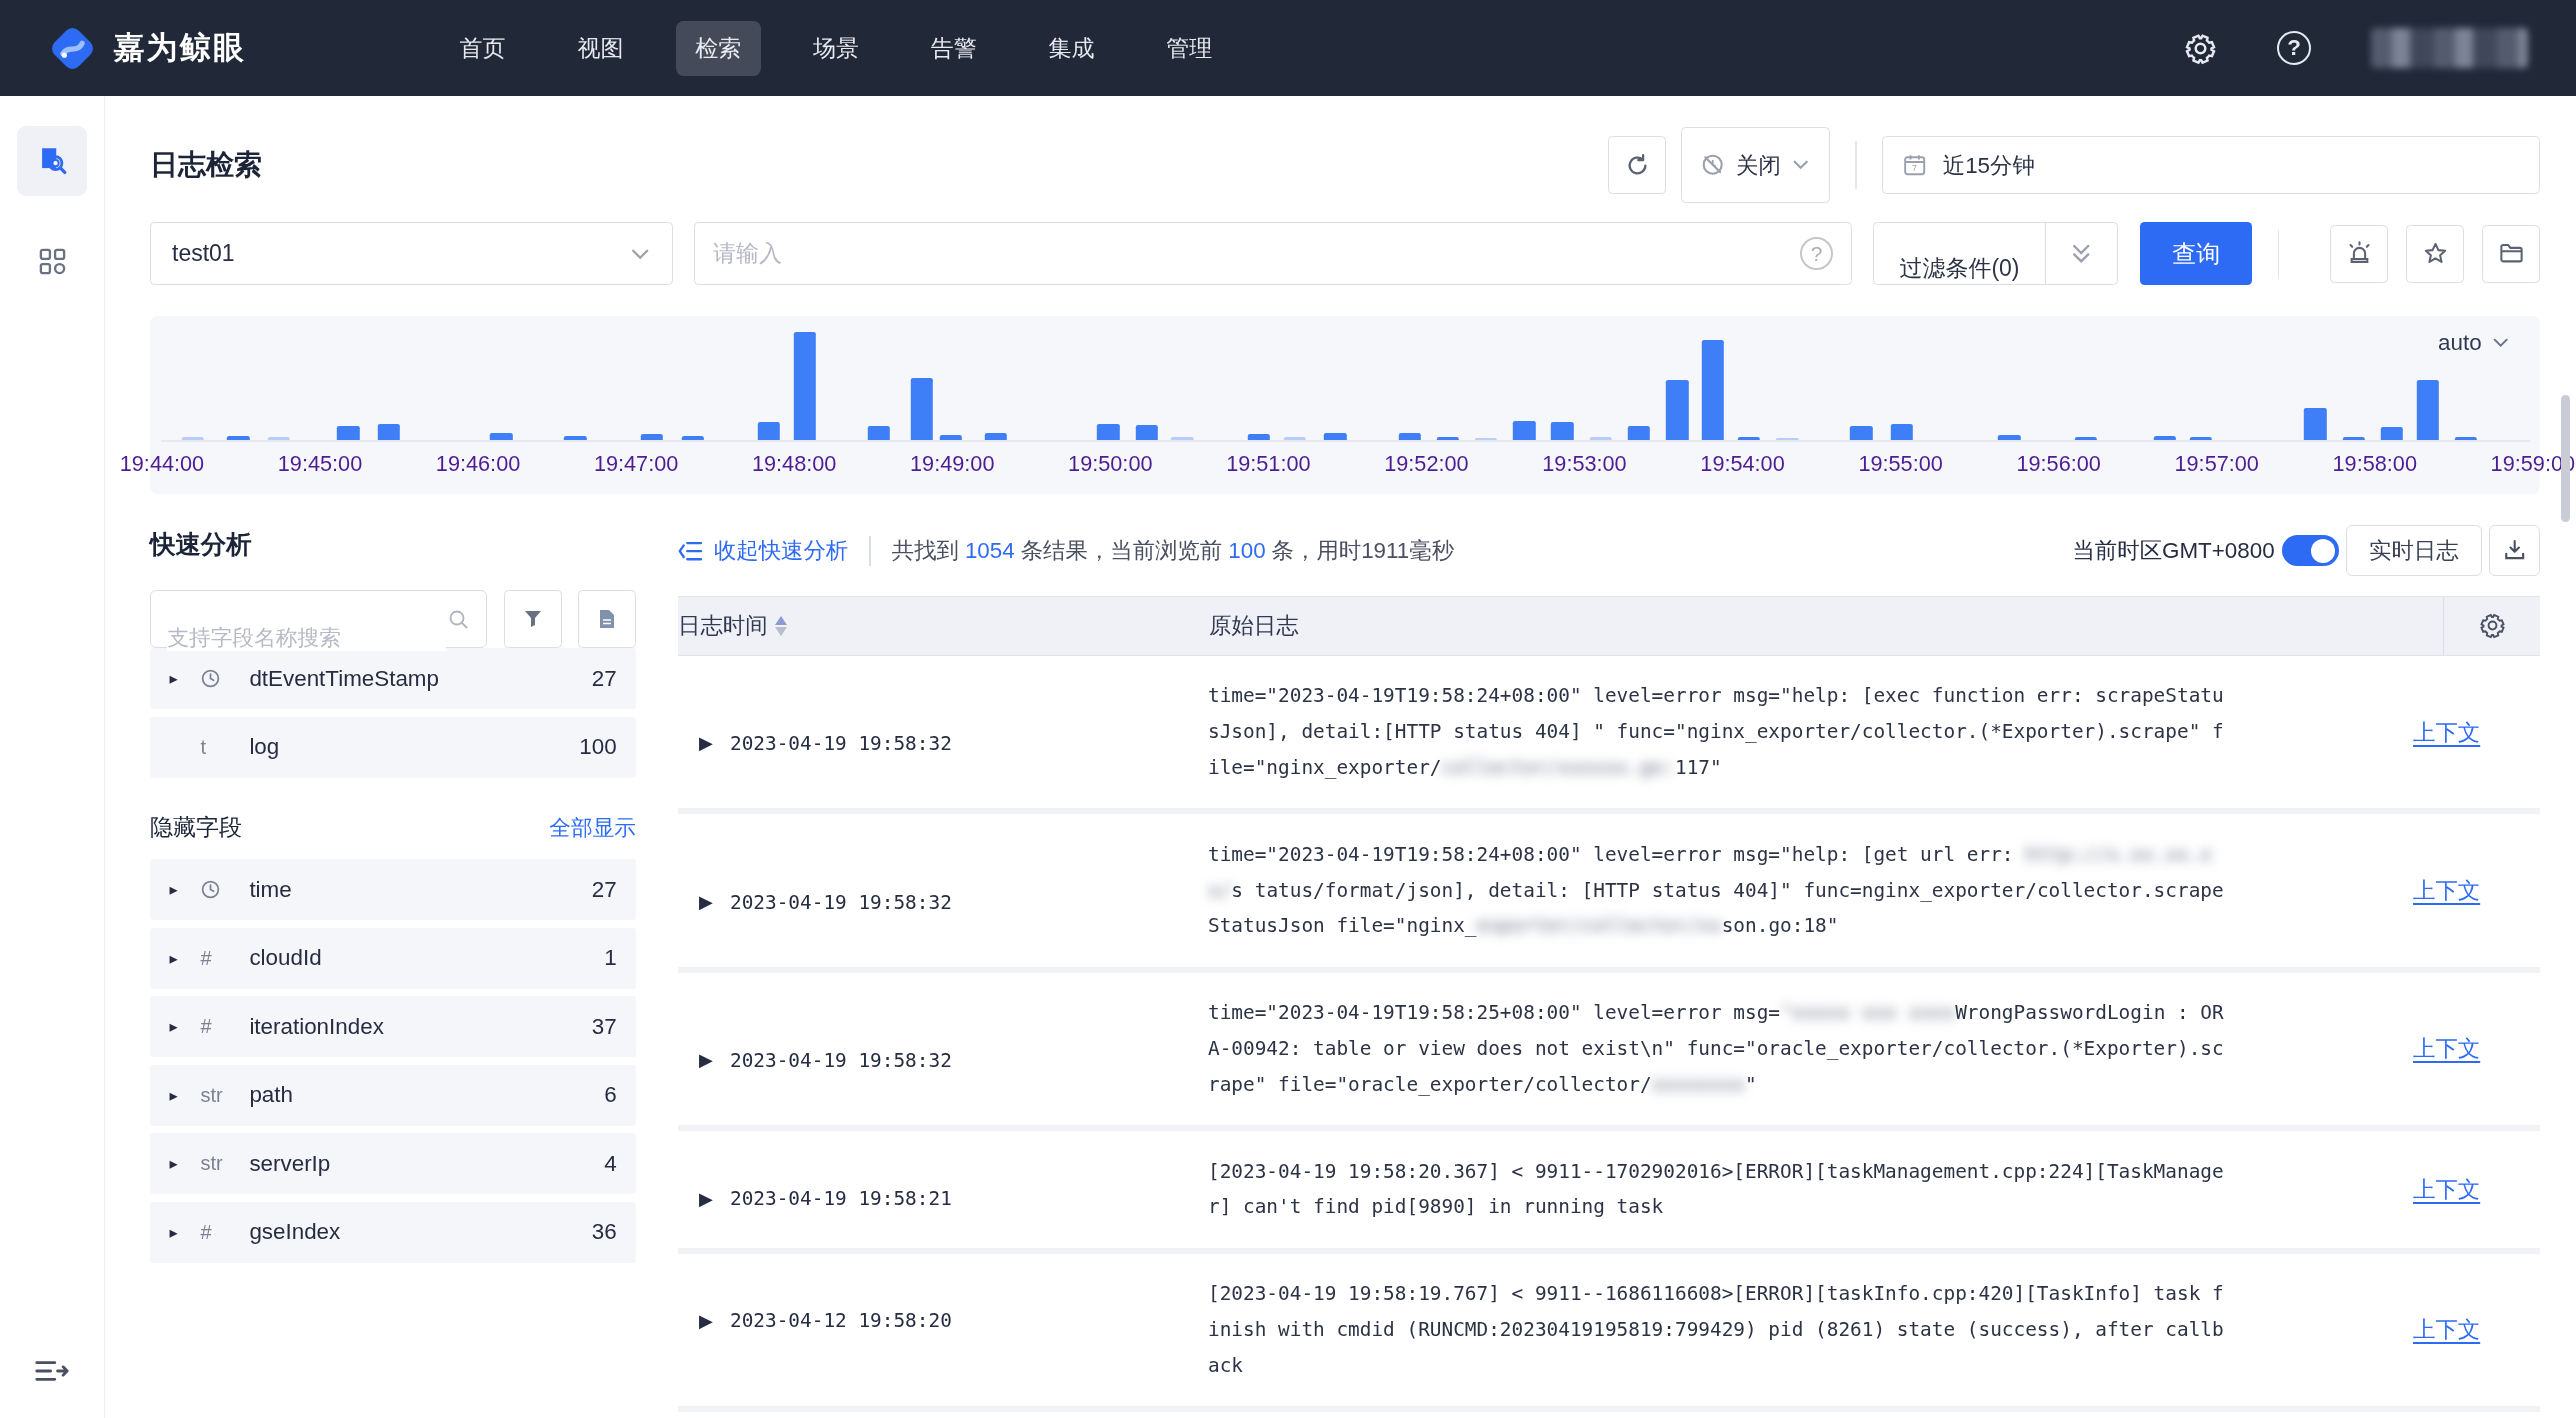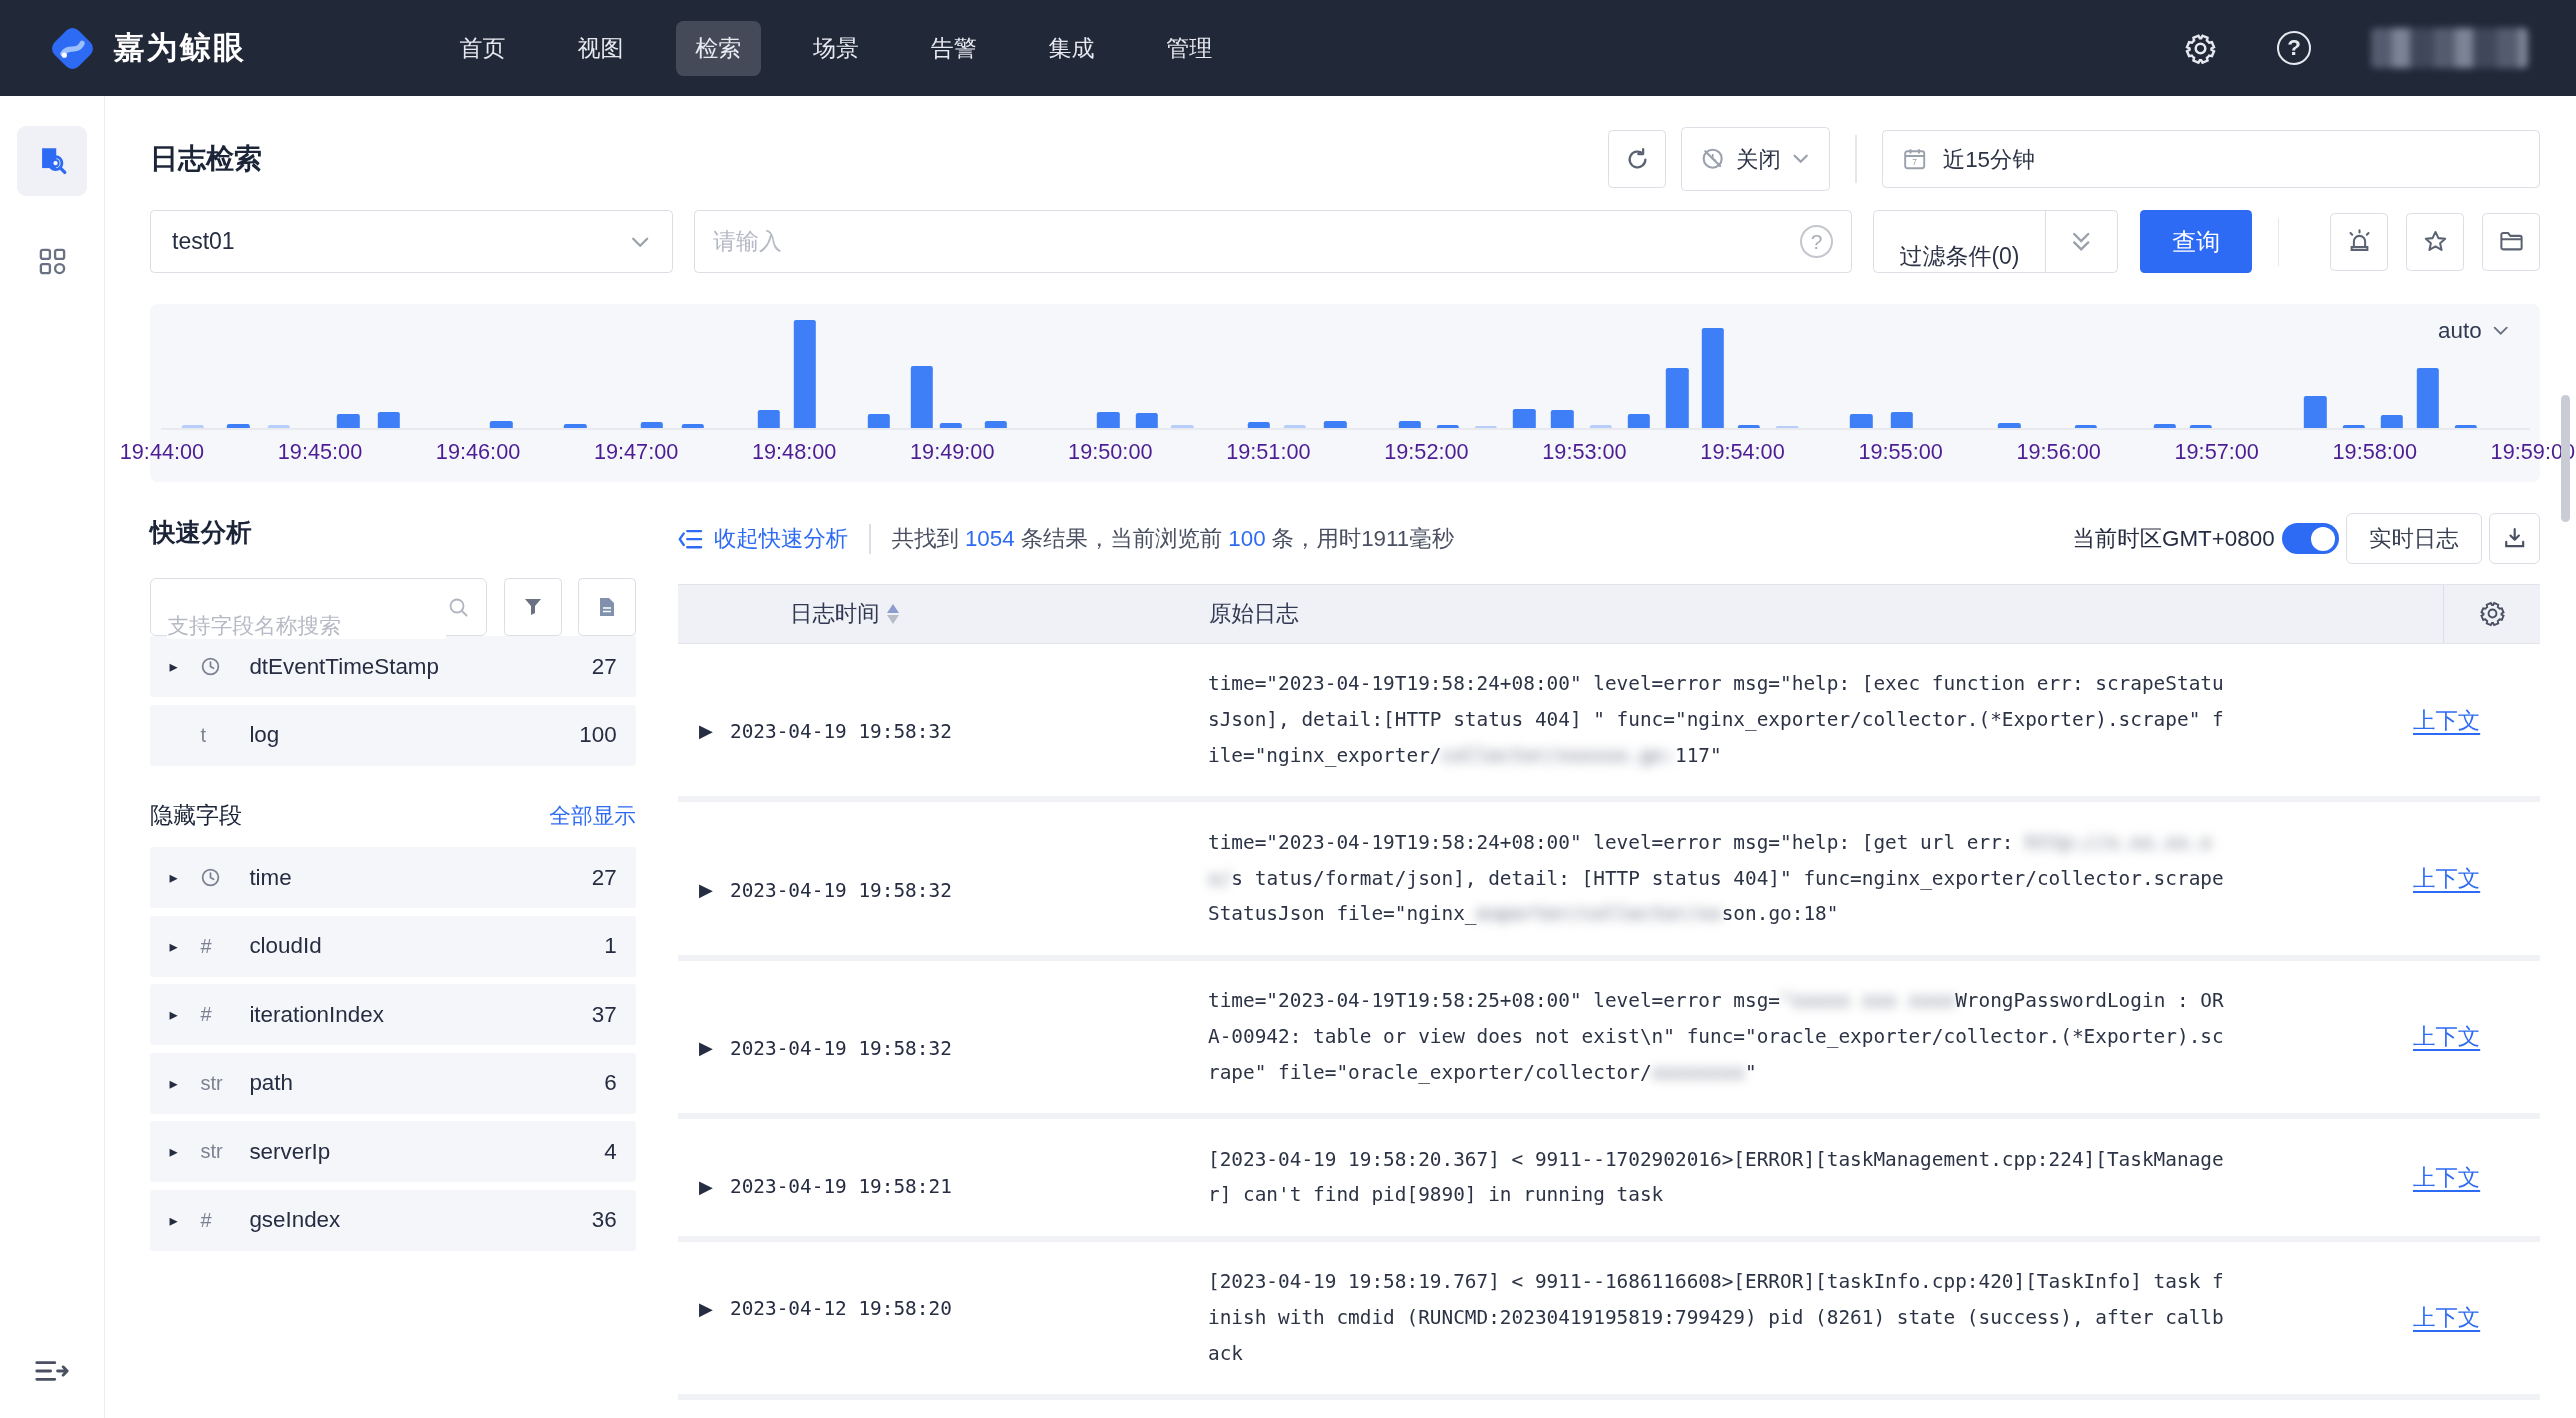--- a/index.html
+++ b/index.html
@@ -31,21 +31,21 @@
   .rail-collapse { position:absolute; bottom:33px; left:0; right:0; display:flex; justify-content:center; }
 
   .content { flex:1; padding:31px 36px 0 45px; position:relative; }
 
   
   .row1 { display:flex; align-items:center; }
   .page-title { font-size:28px; font-weight:600; color:#1c2438; }
   .row1-right { margin-left:auto; display:flex; align-items:center; }
   .btn-sq { width:58px; height:58px; border:1.5px solid #dcdee5; border-radius:4.5px; background:#fff;
     display:flex; align-items:center; justify-content:center; color:#5b6271; cursor:pointer; }
-  .auto-dd { height:64px; border:1.5px solid #dcdee5; border-radius:4.5px; margin-left:15px;
+  .auto-dd { height:76px; border:1.5px solid #dcdee5; border-radius:4.5px; margin-left:15px;
     display:flex; align-items:center; gap:10.5px; padding:0 18px; font-size:22.4px; color:#2c3345; cursor:pointer; }
   .vdiv { width:1.5px; height:48px; background:#e4e6ea; margin:0 25.4px; }
   .timepicker { width:658px; height:58px; border:1.5px solid #dcdee5; border-radius:4.5px;
     display:flex; align-items:center; gap:15px; padding:0 19.4px; font-size:22.4px; color:#2c3345; cursor:text; }
 
   .row2 { display:flex; align-items:center; margin-top:19.4px; }
   .select { width:523px; height:63px; border:1.5px solid #dcdee5; border-radius:4.5px;
     display:flex; align-items:center; padding:0 21px; font-size:23px; color:#262c41; cursor:pointer; }
   .select .chev { margin-left:auto; }
   .query-input { flex:1; height:63px; border:1.5px solid #dcdee5; border-radius:4.5px; margin-left:21px;
@@ -110,21 +110,21 @@
   .toggle { width:57px; height:31px; border-radius:15.7px; background:#2e6bf4; position:relative; cursor:pointer; }
   .toggle .knob { position:absolute; right:3.7px; top:3.7px; width:24px; height:24px; border-radius:50%; background:#fff; }
   .rt-btn { height:51px; border:1.5px solid #dcdee5; border-radius:6px; background:#fff; padding:0 22.4px;
     font-size:22.4px; color:#3b4254; cursor:pointer; font-family:"Liberation Sans",sans-serif; }
   .dl-btn { width:51px; height:51px; border:1.5px solid #dcdee5; border-radius:6px; background:#fff;
     display:flex; align-items:center; justify-content:center; color:#4a5062; cursor:pointer; }
 
   .table { margin-top:22.4px; }
   .thead { height:60px; background:#f0f1f6; border:1.5px solid #e2e4ea; border-left:none; border-right:none;
     display:flex; align-items:center; }
-  .th-time { width:531px; padding-left:112px; font-size:22.4px; color:#313952; display:flex; align-items:center; gap:7.5px; }
+  .th-time { width:531px; font-size:22.4px; color:#313952; display:flex; align-items:center; gap:7.5px; }
   .sort { display:flex; flex-direction:column; gap:1.5px; line-height:0; cursor:pointer; }
   .sort i { border:6.7px solid transparent; display:block; width:0; height:0; }
   .sort .up { border-bottom:9px solid #8d9bce; border-top:none; }
   .sort .dn { border-top:9px solid #b9bdc9; border-bottom:none; }
   .th-raw { flex:1; font-size:22.4px; color:#313952; }
   .th-gear { width:97px; align-self:stretch; border-left:1.5px solid #dcdee5;
     display:flex; align-items:center; justify-content:center; color:#4a5062; cursor:pointer; }
 
   .log-row { display:flex; border-bottom:6px solid #f0f2f5; padding:22.4px 0; }
   .row-caret { width:52px; padding-left:21px; font-size:18px; color:#262c41; padding-top:34px; cursor:pointer; }

